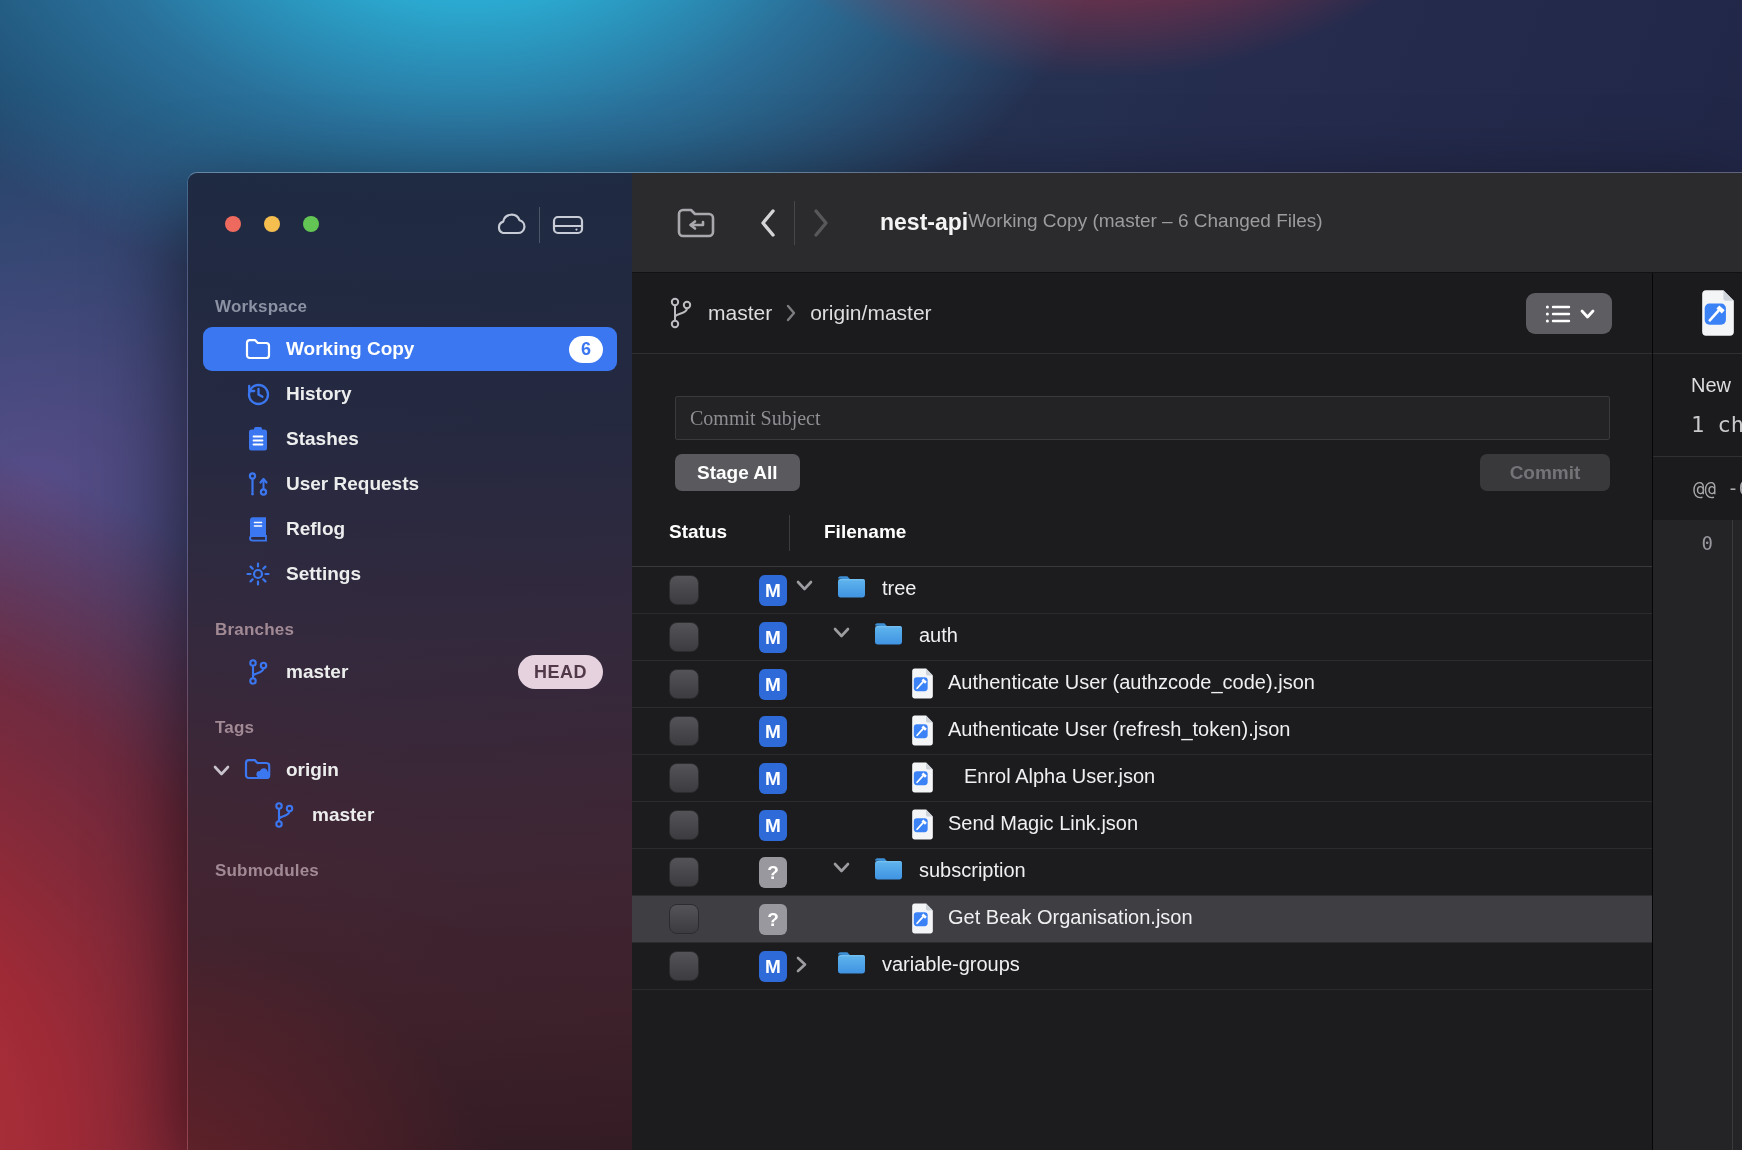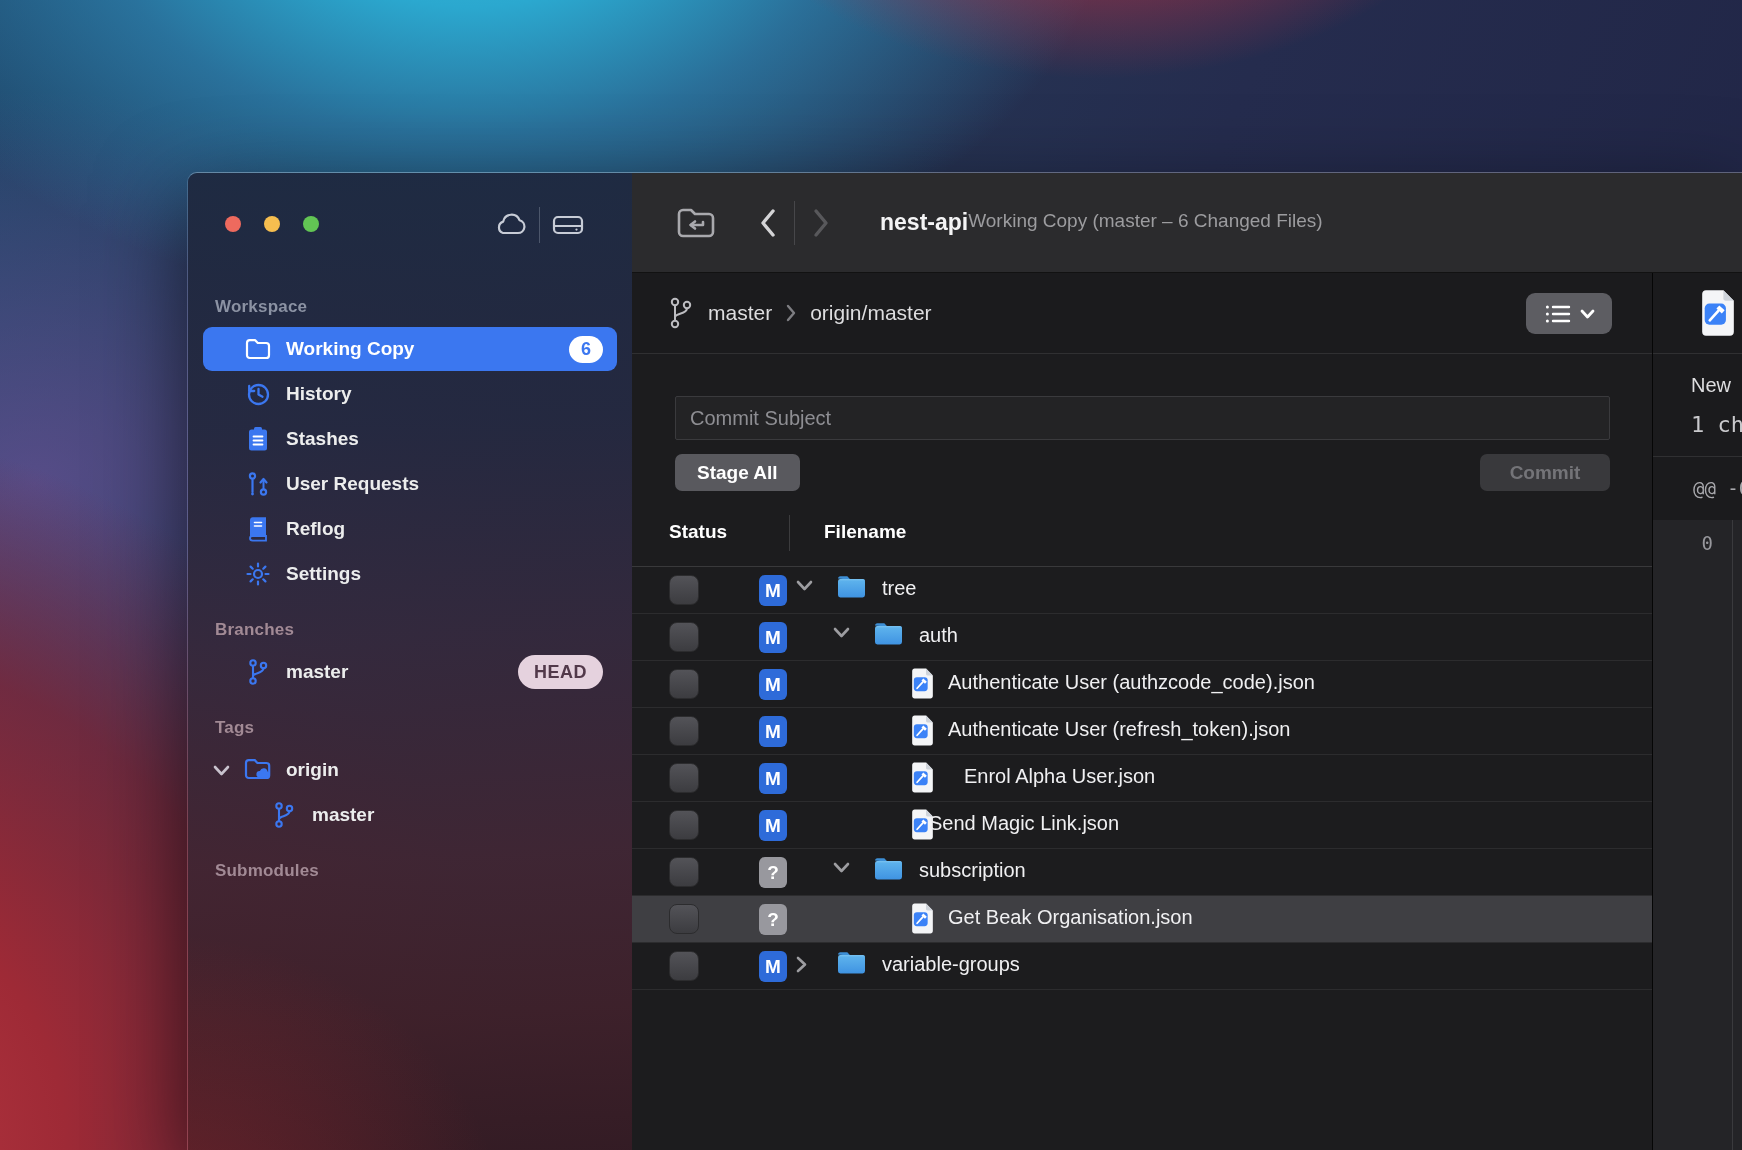--- a/index.html
+++ b/index.html
@@ -98,21 +98,21 @@
   .branch-sep { margin:0 13px; color:#7e7e82; display:flex; }
   .branch-tracking { font-size:21px; color:#dddddf; }
   .view-btn {
     position:absolute; right:40px; top:20px; width:86px; height:41px;
     background:#5d5d62; border-radius:9px; display:flex; align-items:center; justify-content:center; gap:8px; color:#fff;
   }
 
   .commit-area { flex:none; padding:42px 42px 0 43px; background:#1c1c1e; }
   .commit-input {
     width:100%; height:44px; background:#232325; border:1px solid #3a3a3d; border-radius:2px;
-    color:#e8e8ea; font-size:20px; padding:4px 14px; font-family:Liberation Sans, sans-serif; outline:none;
+    color:#e8e8ea; font-size:20px; padding:4px 14px; font-family:Liberation Serif, serif; outline:none;
   }
   .commit-input::placeholder { color:#8e8e93; }
   .btn-row { display:flex; margin-top:14px; }
   .btn {
     height:37px; border-radius:7px; font-size:19px; font-weight:600;
     display:flex; align-items:center; justify-content:center; padding:0 22px;
   }
   .btn-stage { background:#59595e; color:#fff; }
   .btn-commit { margin-left:auto; background:#39393c; color:#747478; min-width:130px; }
 
@@ -454,21 +454,21 @@
                 <span class="row-badge m">M</span>
                 <span class="row-icon" style="left: 278px;">
                   <svg width="25" height="31" viewBox="0 0 24 30">
                     <path d="M2 3 c0-1.4 1-2.4 2.4-2.4 h11 L22 7.2 V27 c0 1.4-1 2.4-2.4 2.4 H4.4 C3 29.4 2 28.4 2 27 z" fill="#f4f5f7"></path>
                     <path d="M15.4 .6 L22 7.2 h-5.2 c-.8 0-1.4-.6-1.4-1.4 z" fill="#cfd4db"></path>
                     <rect x="3.6" y="9" width="13.4" height="13.4" rx="3" fill="#3B82F7"></rect>
                     <path d="M6.8 19.6 L12.2 13.6" stroke="#fff" stroke-width="1.7" stroke-linecap="round"></path>
                     <path d="M11 12.2 l3.4 3.1 1.8-2 -3.4-3.1 z" fill="#fff"></path>
                   </svg>
                 </span>
-                <span class="row-name" style="left: 297px;">Send Magic Link.json</span>
+                <span class="row-name" style="left: 316px;">Send Magic Link.json</span>
               </div>
               <div class="file-row">
                 <span class="row-check"></span>
                 <span class="row-badge q">?</span>
                 <span class="row-chevron" style="left: 201px;">
                   <svg width="17" height="11" viewBox="0 0 17 11" fill="none" stroke="currentColor" stroke-width="2" stroke-linecap="round" stroke-linejoin="round">
                     <path d="M2 2 L8.5 9 L15 2" stroke-width="2.6"></path>
                   </svg>
                 </span>
                 <span class="row-icon" style="left: 241px;">

